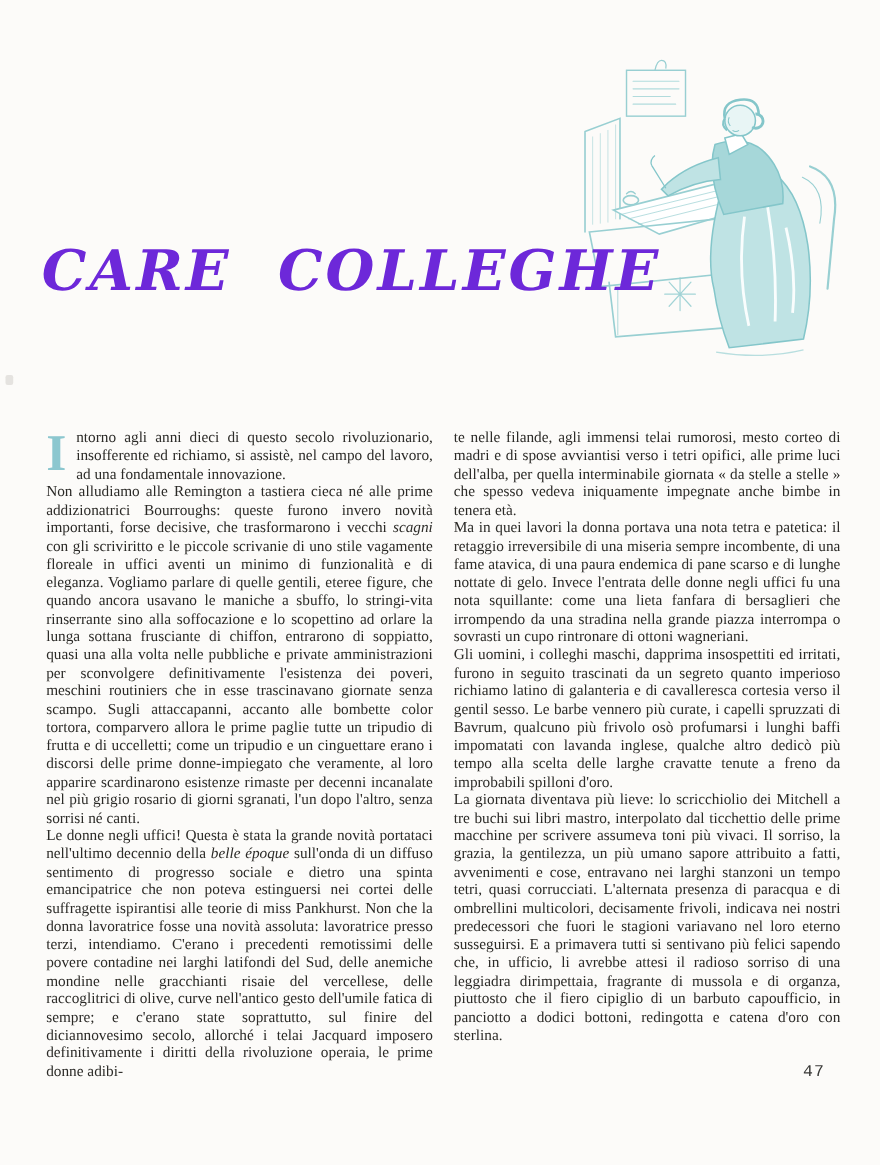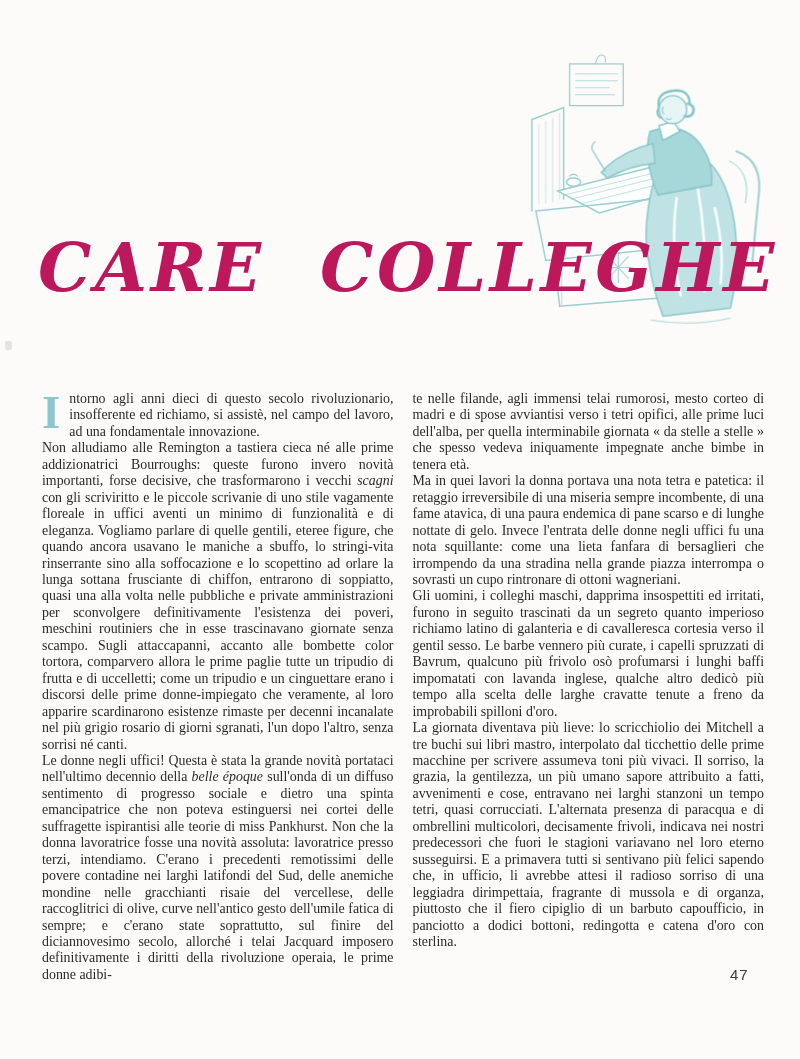--- a/index.html
+++ b/index.html
@@ -17,24 +17,24 @@
   .margin-mark{
     position:absolute;left:5px;top:341px;width:7px;height:9px;
     border-radius:2px;background:#c9c6c0;opacity:.45;
   }
 
   
   .headline{
     position:absolute;left:38px;top:183px;width:700px;
     font-family:"DejaVu Serif","Liberation Serif",serif;
     font-style:italic;
-    font-size:67px;
+    font-size:51px;
     letter-spacing:0.055em;
     word-spacing:0.42em;
-    color:#be185d;
+    color:#6d28d9;
     white-space:nowrap;
     z-index:3;
   }
 
   
   .illustration{
     position:absolute;left:502px;top:48px;width:298px;height:288px;
     z-index:1;
   }
 
@@ -57,21 +57,21 @@
     line-height:38px;
     height:34px;
     margin:2px 9px 0 0;
     color:#8cc7cf;
   }
   i{}
 
   .page-number{
     position:absolute;left:730px;top:966px;
     font-size:15px;letter-spacing:1px;color:#3a3a38;
-    font-family:Liberation Sans, sans-serif;
+    font-family:Liberation Mono, monospace;
   }
 </style>
 </head>
 <body>
 
 <div class="page">
 
   <div class="margin-mark"></div>
 
   <div class="illustration">

